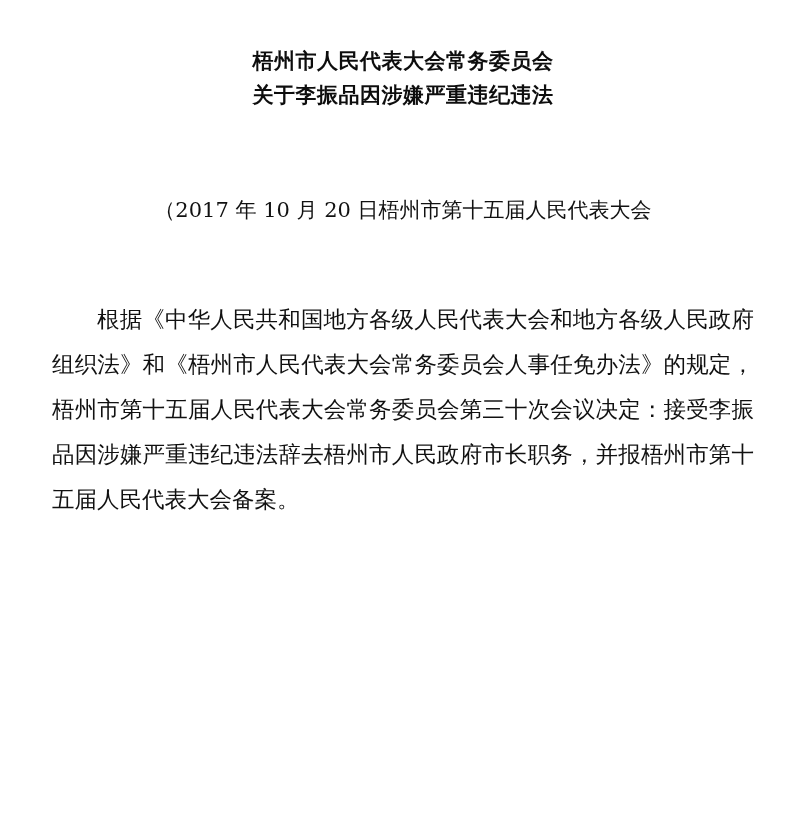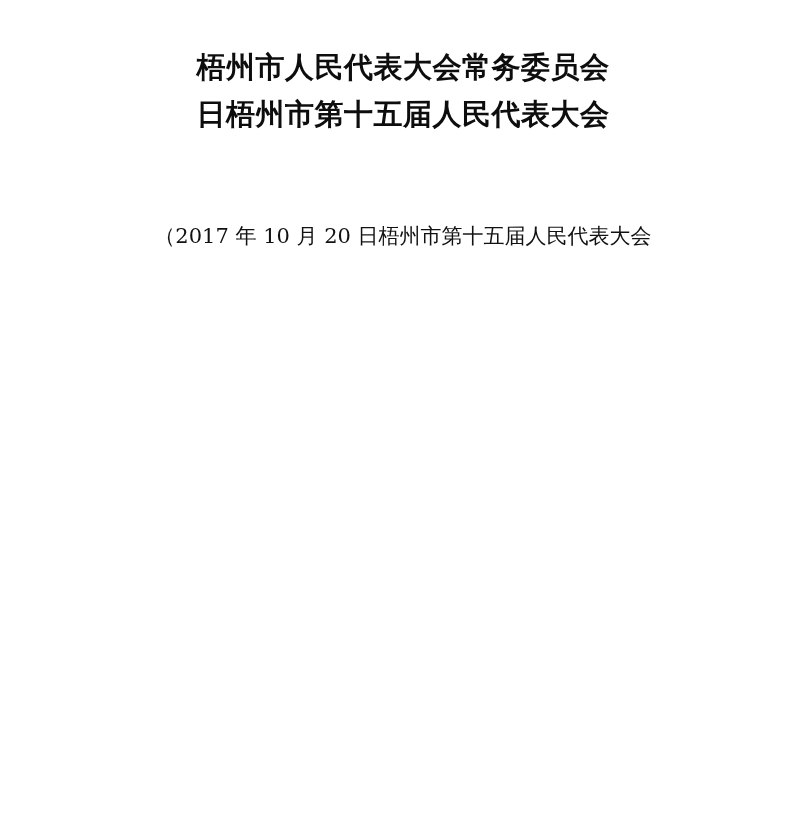--- a/index.html
+++ b/index.html
@@ -19,21 +19,21 @@
     height: 824px;
     box-sizing: border-box;
     padding: 0 40px;
     position: relative;
   }
   .doc-title {
     margin: 0;
     padding-top: 44px;
     text-align: center;
     font-weight: bold;
-    font-size: 29px;
+    font-size: 21px;
     line-height: 1.62;
     letter-spacing: 0.5px;
     color: #0d0d0d;
   }
   .doc-title .title-line {
     display: block;
     white-space: nowrap;
   }
   .doc-subtitle {
     margin: 0;
@@ -61,21 +61,24 @@
     padding: 0 12px;
   }
 </style>
 </head>
 <body>
 
 <div class="page">
 
   <h1 class="doc-title">
     <span class="title-line">梧州市人民代表大会常务委员会</span>
-    <span class="title-line">日梧州市第十五届人民代表大会</span>
+    <span class="title-line">关于李振品因涉嫌严重违纪违法</span>
   </h1>
 
   <div class="doc-subtitle">
     <span class="sub-line">（2017 年 10 月 20 日梧州市第十五届人民代表大会</span>
   </div>
 
+  <div class="doc-body">
+    <p>根据《中华人民共和国地方各级人民代表大会和地方各级人民政府组织法》和《梧州市人民代表大会常务委员会人事任免办法》的规定，梧州市第十五届人民代表大会常务委员会第三十次会议决定：接受李振品因涉嫌严重违纪违法辞去梧州市人民政府市长职务，并报梧州市第十五届人民代表大会备案。</p>
+  </div>
 
 </div>
 
 </body></html>

